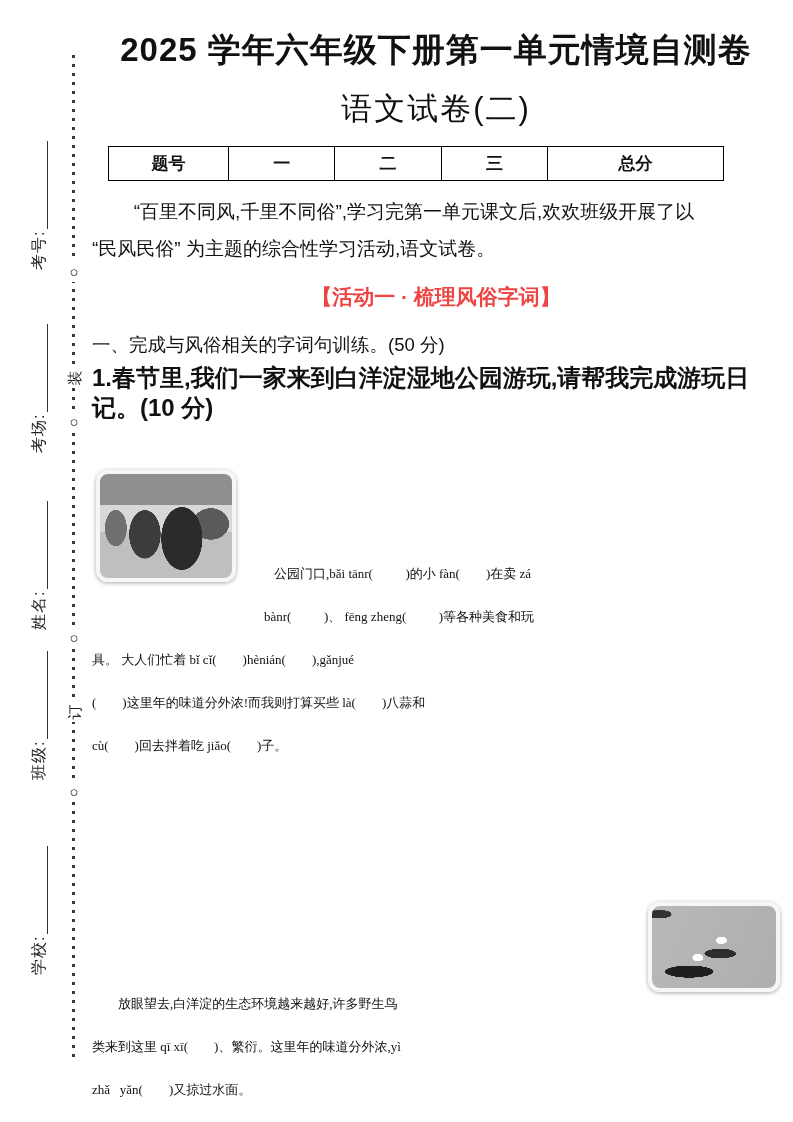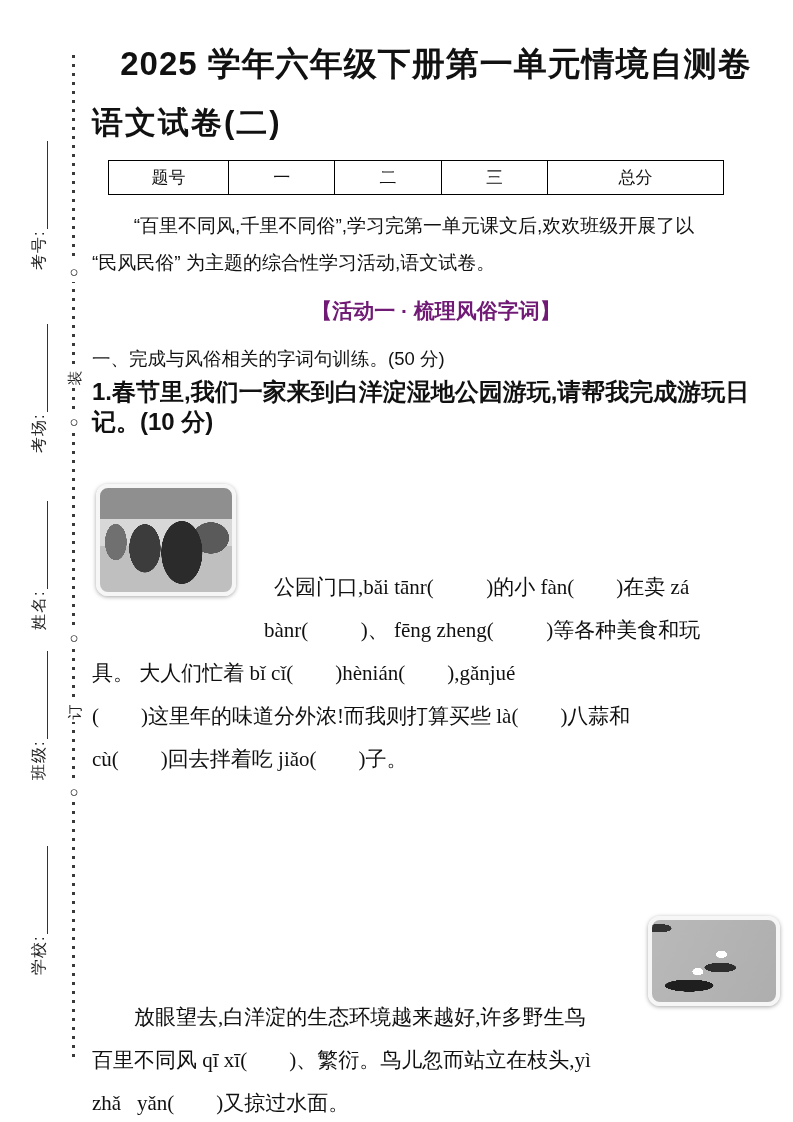--- a/index.html
+++ b/index.html
@@ -24,40 +24,40 @@
   .vfield {
     position:absolute; left:-50px; width:170px; height:26px;
     display:flex; align-items:flex-end; justify-content:flex-start;
     transform:rotate(-90deg);
     font-size:16px; font-weight:500; color:#222;
   }
   .vfield .lbl { line-height:1.15; letter-spacing:1px; }
   .vfield .blank { flex:0 0 88px; border-bottom:1.5px solid #333; height:1.1em; margin-left:2px; }
   
   .main { position:absolute; left:92px; top:0; width:688px; }
-  .title1 { margin-top:42px; text-align:center; font-size:33px; font-weight:700; letter-spacing:1px; line-height:44px; }
-  .title2 { margin-top:16px; font-size:31px; font-weight:700; letter-spacing:2px; line-height:42px; }
+  .title1 { margin-top:28px; text-align:center; font-size:33px; font-weight:700; letter-spacing:1px; line-height:44px; }
+  .title2 { margin-top:16px; text-align:center; font-size:31px; font-weight:400; letter-spacing:2px; line-height:42px; }
   table.score {
     margin:16px 0 0 16px; border-collapse:collapse; width:616px;
-    font-size:17px; font-weight:400;
+    font-size:17px; font-weight:700;
   }
   table.score td {
     border:1.6px solid #000; text-align:center; height:34px; padding:0 4px;
     font-family:"Liberation Serif","DejaVu Serif",serif;
   }
   table.score tr:nth-child(2) td { height:37px; }
   table.score td.c0 { width:120px; }
   .intro { margin-top:12px; font-size:19px; font-weight:500; line-height:37px; }
   .intro .line:first-child { text-indent:2.2em; }
   .banner { margin-top:14px; text-align:center; font-size:21px; font-weight:700; line-height:32px; }
   .sec-head { margin-top:17px; font-size:18.5px; font-weight:400; line-height:30px; }
   .q-stem  { margin-top:3px; font-size:24px; font-weight:700; line-height:30px; }
   .kai {
     font-family:"Liberation Serif","DejaVu Serif",serif;
-    font-size:21px; font-weight:400; color:#101010; white-space:pre-wrap;
+    font-size:13px; font-weight:400; color:#101010; white-space:pre-wrap;
   }
   .diary  { line-height:43px; }
   .diary .line:first-child { text-indent:10px; }
   .para2  { line-height:43px; }
   .para2 .line:first-child { text-indent:2em; }
   .photo {
     border:4px solid #f6f6f6; border-radius:12px;
     box-shadow:0 1px 4px rgba(0,0,0,.35);
   }
   .photo1 {
@@ -132,30 +132,30 @@
         <td>总分</td>
       </tr>
     </tbody>
       </table>
 
     <div class="intro">
         <div class="line">“百里不同风,千里不同俗”,学习完第一单元课文后,欢欢班级开展了以</div>
         <div class="line">“民风民俗” 为主题的综合性学习活动,语文试卷。</div>
       </div>
 
-    <div class="banner" style="color: #701a75;">【活动一 · 梳理风俗字词】</div>
+    <div class="banner" style="color: #ef4444;">【活动一 · 梳理风俗字词】</div>
 
     <div class="sec-head">一、完成与风俗相关的字词句训练。(50 分)</div>
 
     <div class="q-stem">1.春节里,我们一家来到白洋淀湿地公园游玩,请帮我完成游玩日记。(10 分)</div>
 
     <div class="diary kai">
       <div class="photo photo1"></div>
       <div style="display:contents;"><div class="line">公园门口,bǎi tānr(          )的小 fàn(        )在卖 zá</div><div class="line">bànr(          )、 fēng zheng(          )等各种美食和玩</div><div class="line">具。 大人们忙着 bǐ cǐ(        )hènián(        ),gǎnjué</div><div class="line">(        )这里年的味道分外浓!而我则打算买些 là(        )八蒜和</div><div class="line">cù(        )回去拌着吃 jiǎo(        )子。</div></div>
     </div>
 
     <div class="para2 kai">
       <div class="photo photo2"></div>
-      <div style="display:contents;"><div class="line">放眼望去,白洋淀的生态环境越来越好,许多野生鸟</div><div class="line">百里不同风 qī xī(        )、繁衍。鸟儿忽而站立在枝头,yì</div><div class="line">zhǎ   yǎn(        )又掠过水面。</div></div>
+      <div style="display:contents;"><div class="line">放眼望去,白洋淀的生态环境越来越好,许多野生鸟</div><div class="line">类来到这里 qī xī(        )、繁衍。这里年的味道分外浓,yì</div><div class="line">zhǎ   yǎn(        )又掠过水面。</div></div>
     </div>
 
   </div>
 </div>
 
 </body></html>

